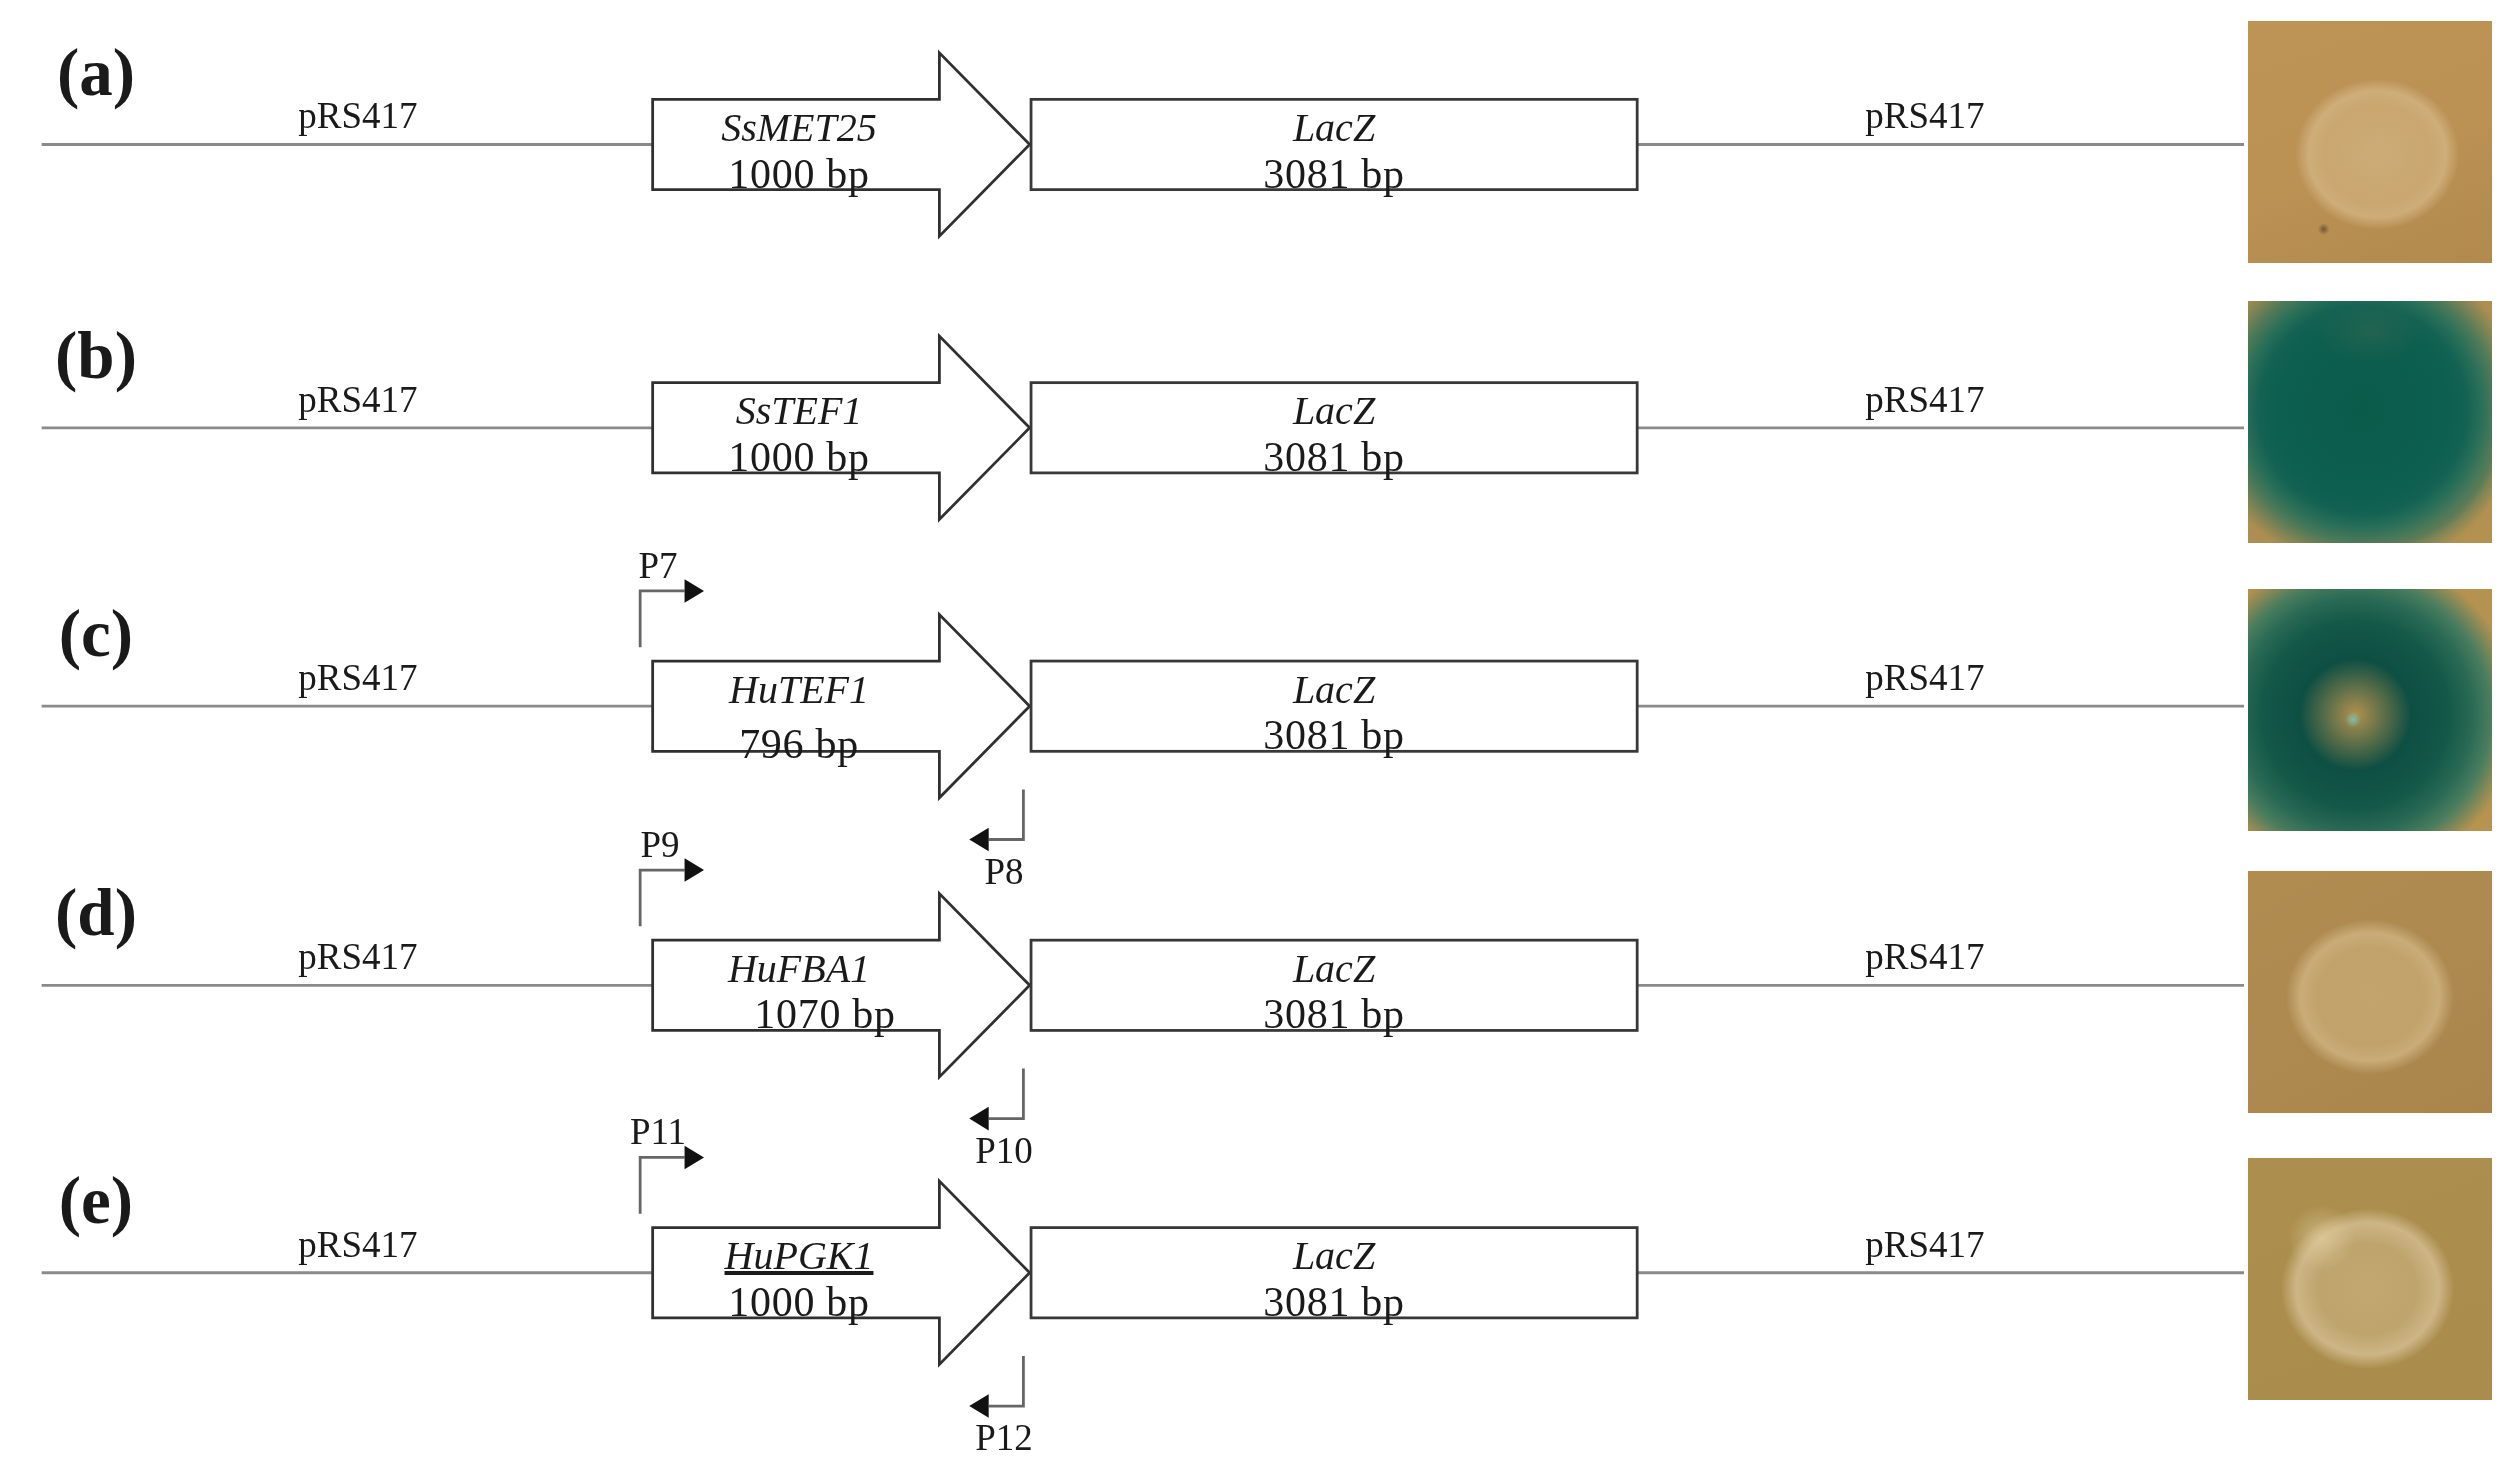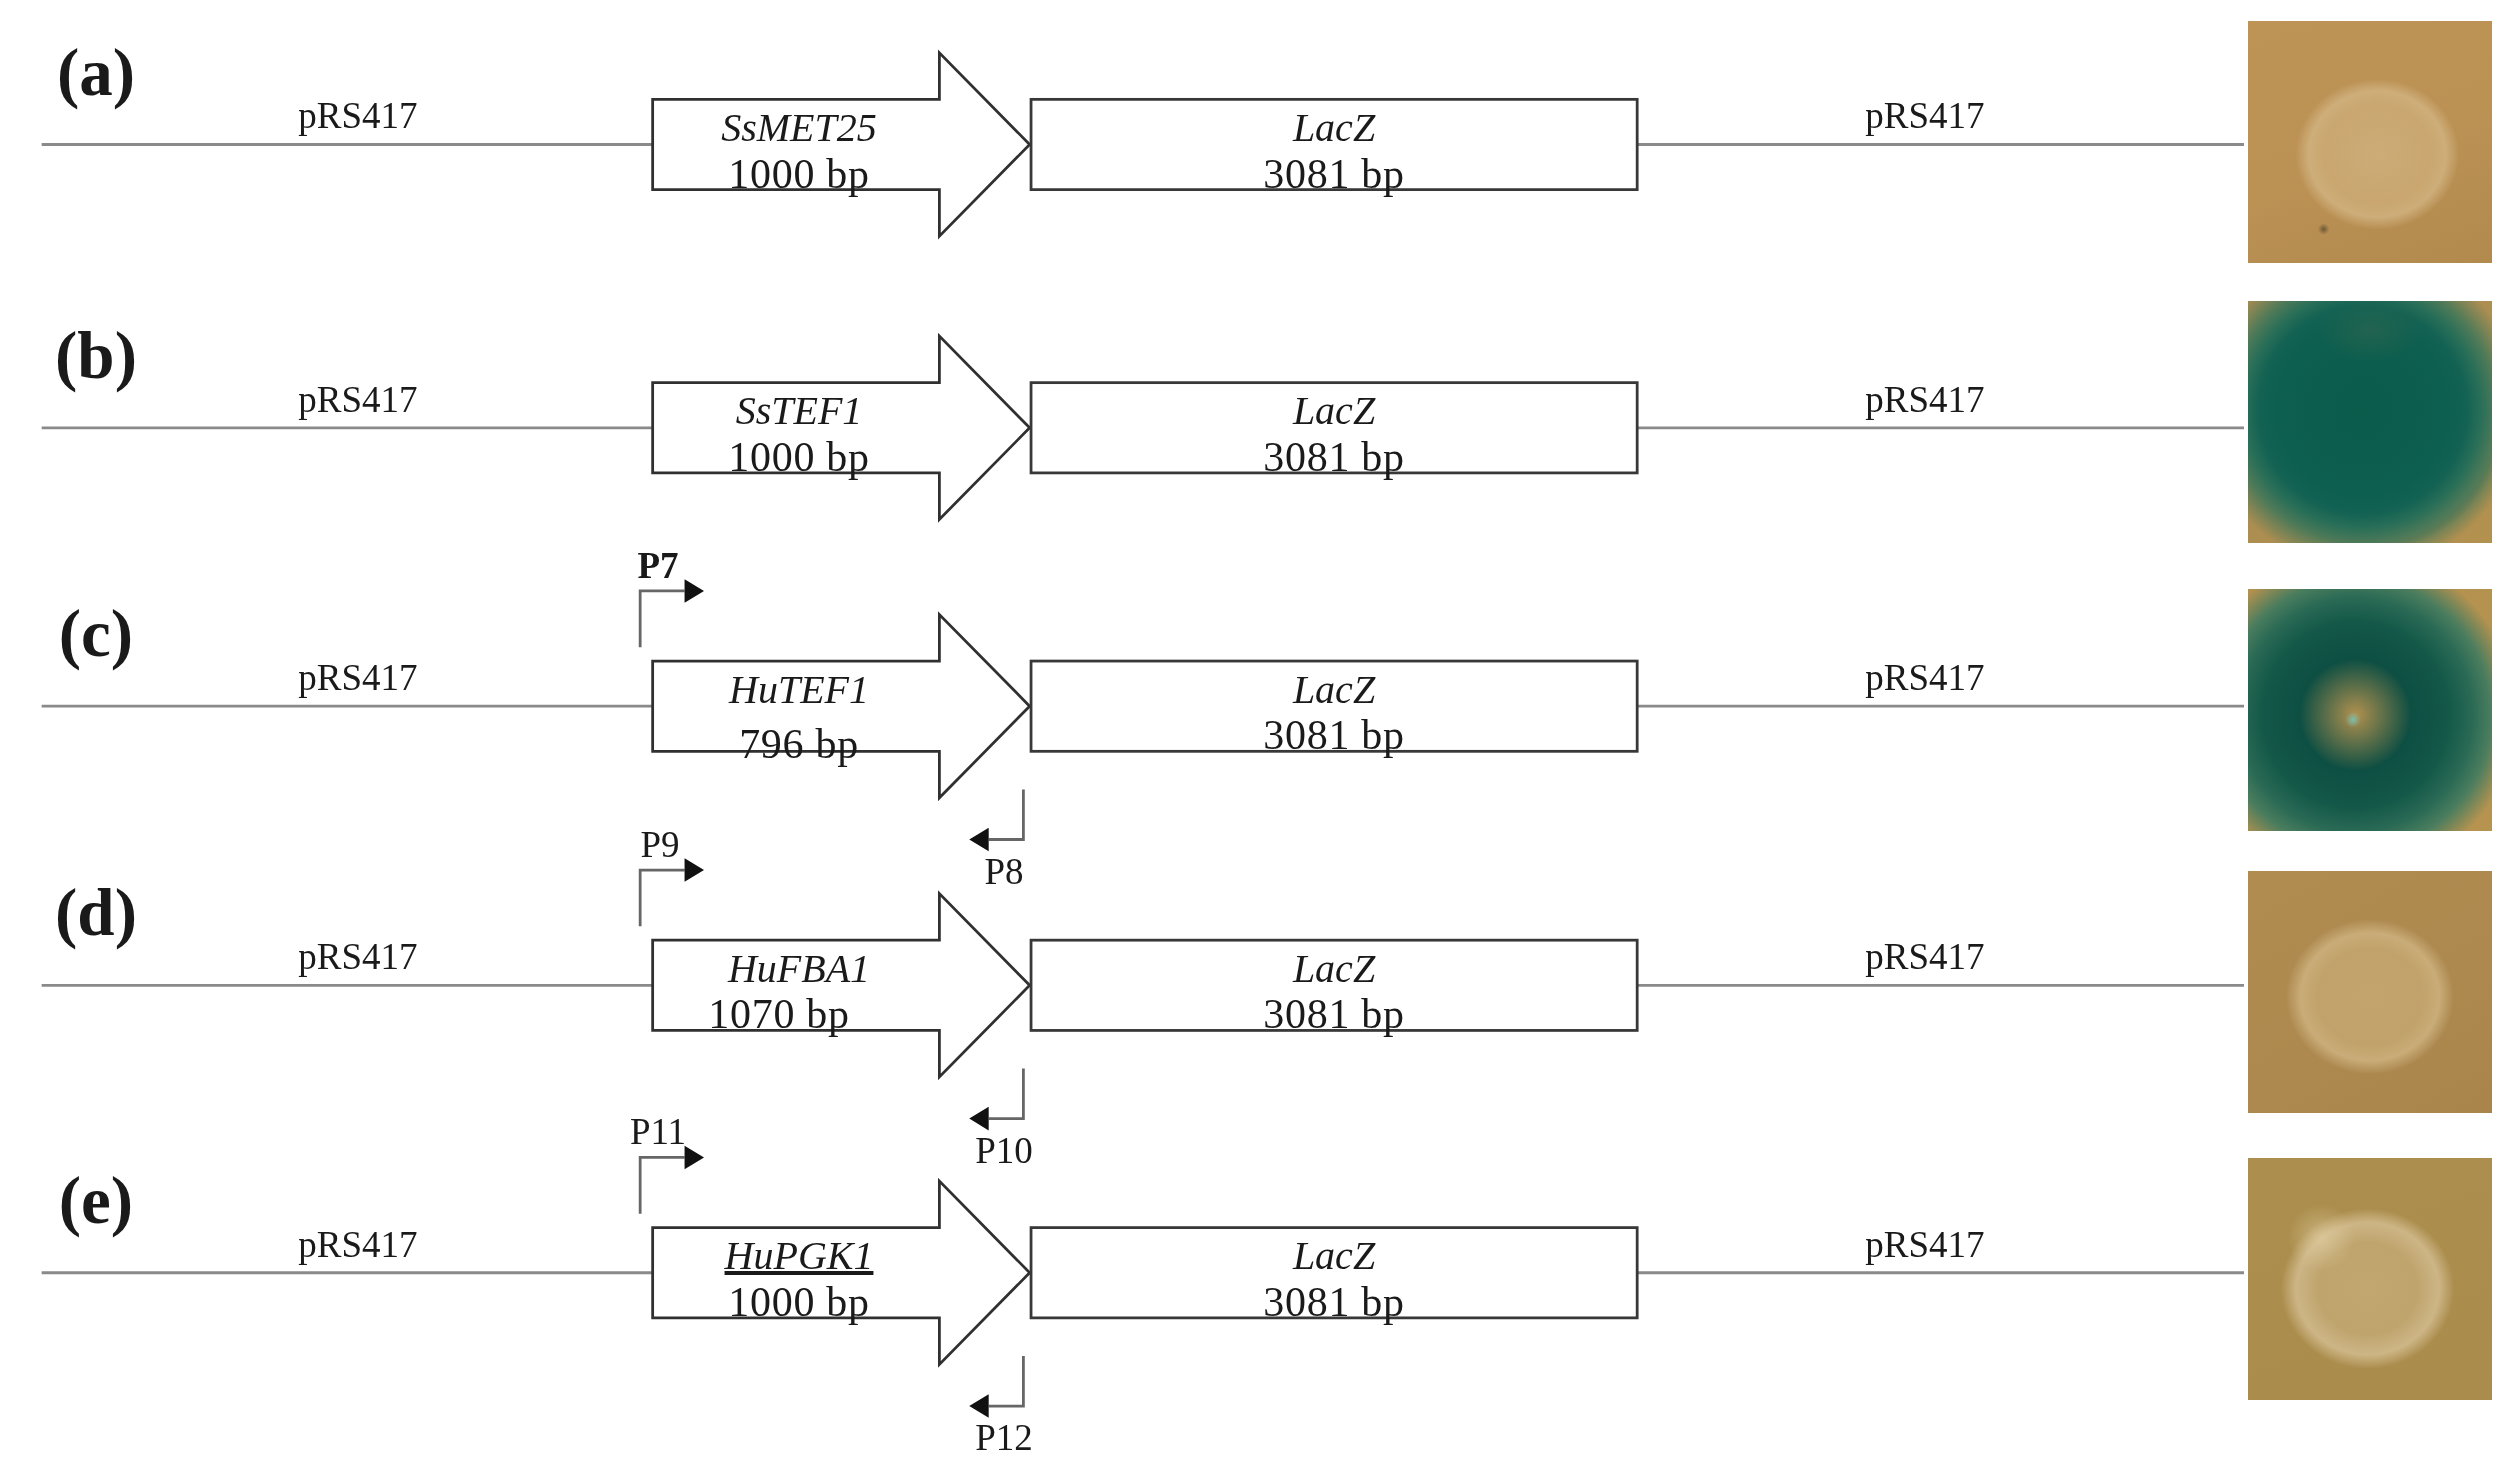--- a/index.html
+++ b/index.html
@@ -108,33 +108,33 @@
   <div class="lbl row-letter" style="left:96px;top:355px;">(b)</div>
   <div class="lbl prs" style="left:358px;top:399px;">pRS417</div>
   <div class="lbl gene-name" style="left:799px;top:411px;">SsTEF1</div>
   <div class="lbl gene-size" style="left:799px;top:457px;">1000 bp</div>
   <div class="lbl gene-name" style="left:1334px;top:411px;">LacZ</div>
   <div class="lbl gene-size" style="left:1334px;top:457px;">3081 bp</div>
   <div class="lbl prs" style="left:1925px;top:399px;">pRS417</div>
 
   <div class="lbl row-letter" style="left:96px;top:633px;">(c)</div>
   <div class="lbl prs" style="left:358px;top:677px;">pRS417</div>
-  <div class="lbl primer-label" style="left:658px;top:565px;font-weight:bold;">P7</div>
+  <div class="lbl primer-label" style="left:658px;top:565px;">P7</div>
   <div class="lbl gene-name" style="left:799px;top:690px;">HuTEF1</div>
   <div class="lbl gene-size" style="left:799px;top:744px;">796 bp</div>
   <div class="lbl gene-name" style="left:1334px;top:690px;">LacZ</div>
   <div class="lbl gene-size" style="left:1334px;top:735px;">3081 bp</div>
   <div class="lbl primer-label" style="left:1004px;top:871px;">P8</div>
   <div class="lbl prs" style="left:1925px;top:677px;">pRS417</div>
 
   <div class="lbl row-letter" style="left:96px;top:912px;">(d)</div>
   <div class="lbl prs" style="left:358px;top:956px;">pRS417</div>
   <div class="lbl primer-label" style="left:660px;top:844px;">P9</div>
   <div class="lbl gene-name" style="left:799px;top:969px;text-align:center;">HuFBA1</div>
-  <div class="lbl gene-size" style="left:779px;top:1014px;text-align:center;">1070 bp</div>
+  <div class="lbl gene-size" style="left:825px;top:1014px;text-align:center;">1070 bp</div>
   <div class="lbl gene-name" style="left:1334px;top:969px;">LacZ</div>
   <div class="lbl gene-size" style="left:1334px;top:1014px;">3081 bp</div>
   <div class="lbl primer-label" style="left:1004px;top:1150px;">P10</div>
   <div class="lbl prs" style="left:1925px;top:956px;">pRS417</div>
 
   <div class="lbl row-letter" style="left:96px;top:1200px;">(e)</div>
   <div class="lbl prs" style="left:358px;top:1244px;">pRS417</div>
   <div class="lbl primer-label" style="left:658px;top:1131px;">P11</div>
   <div class="lbl gene-name" style="left:799px;top:1256px;text-decoration:underline;">HuPGK1</div>
   <div class="lbl gene-size" style="left:799px;top:1302px;">1000 bp</div>

